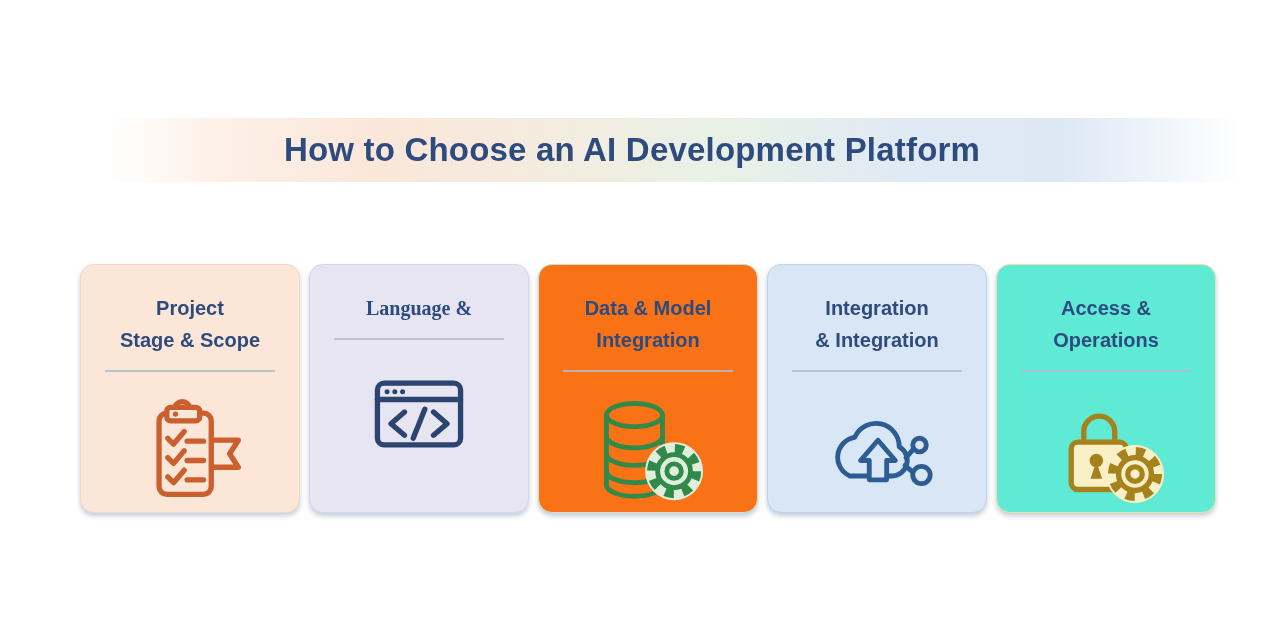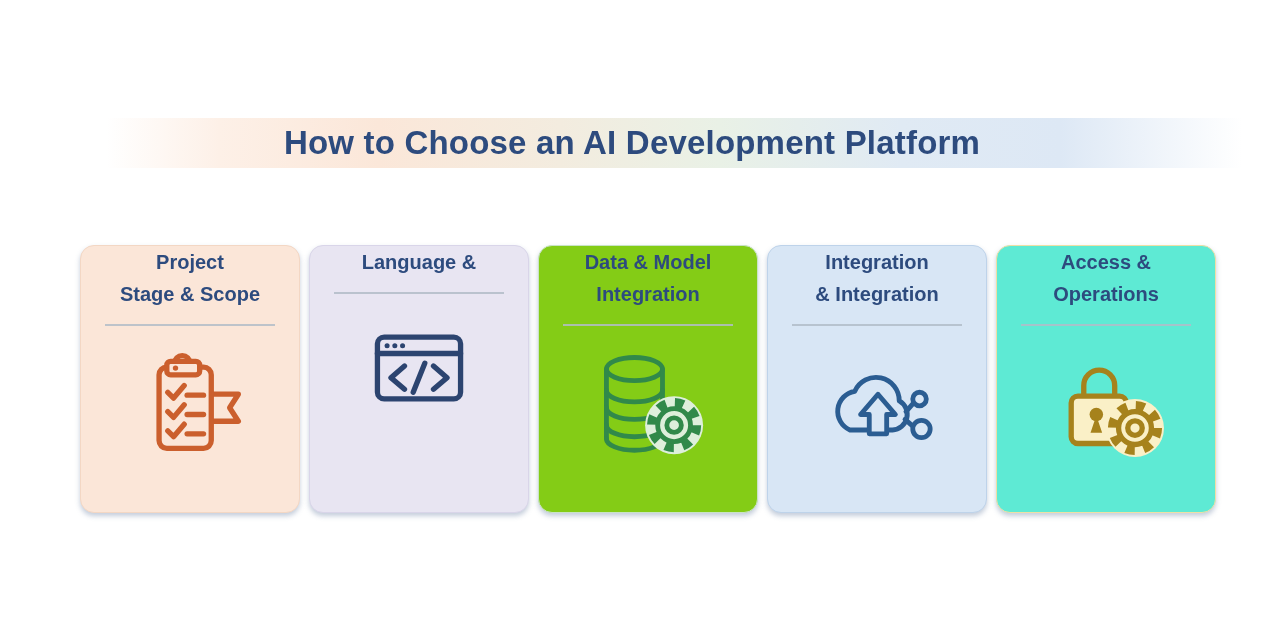--- a/index.html
+++ b/index.html
@@ -1,35 +1,36 @@
 <!DOCTYPE html>
 <html><head>
 <meta charset="utf-8">
 <style>
   * { margin:0; padding:0; box-sizing:border-box; }
   html,body { width:1288px; height:644px; overflow:hidden; }
   body { font-family:"Liberation Sans", sans-serif; position:relative; }
 
   .band {
-    position:absolute; left:106px; top:118px; width:1136px; height:50px;
+    position:absolute; left:106px; top:118px; width:1136px; height:64px;
     display:flex; align-items:center; justify-content:center;
   }
   .band h1 {
     font-size:33px; font-weight:700; letter-spacing:0.2px;
     transform:translateX(-42px); white-space:nowrap;
   }
 
   .cards {
     position:absolute; left:80px; top:245px; width:1136px; height:268px;
     display:flex; gap:9px;
   }
   .card {
-    flex:1; border-radius:14px; 
+    flex:1; border-radius:14px; padding-top:27px;
     border:1px solid transparent;
     box-shadow:0 3px 5px rgba(124,144,176,0.45);
+    margin-top:19px;
   }
   .card-title { text-align:center; font-size:20px; font-weight:700; line-height:32px; }
   .divider { width:78%; height:1.5px; margin:14px auto 0; opacity:0.85; }
   .icon-wrap { margin-top:16px; display:flex; justify-content:center; }
   .icon-wrap svg { display:block; width:116px; height:116px; }
 </style>
 </head>
 <body style="background: rgb(255, 255, 255);">
 
 <div class="band" style="background: linear-gradient(90deg, rgb(255, 255, 255) 0%, rgb(253, 240, 231) 10%, rgb(251, 231, 217) 24%, rgb(243, 236, 223) 40%, rgb(233, 241, 230) 54%, rgb(224, 234, 244) 70%, rgb(221, 232, 245) 84%, rgb(255, 255, 255) 100%);">
@@ -55,39 +56,39 @@
         <path d="M37 72 l6 6 l11 -13"></path>
         <path d="M37 92 l6 6 l11 -13"></path>
         <path d="M57 55 H74"></path>
         <path d="M57 75 H74"></path>
         <path d="M57 95 H74"></path>
       </svg>
     </div>
   </div>
 
   <div class="card" style="background: rgb(232, 229, 242); --bg: #e8e5f2; border-color: rgb(217, 213, 233);">
-    <div class="card-title" style="color: rgb(45, 75, 126);">
+    <div class="card-title" style="color: rgb(45, 75, 126); font-family: Liberation Serif, serif;">
       <div>Language &amp;</div>
     </div>
     <div class="divider" style="background: rgb(178, 188, 200);"></div>
     <div class="icon-wrap" style="color: rgb(44, 68, 112);">
       <svg viewBox="0 0 120 120" fill="none" stroke="currentColor" stroke-width="5.5" stroke-linecap="round" stroke-linejoin="round">
         <rect x="17" y="28" width="86" height="64" rx="7"></rect>
         <line x1="17" y1="45" x2="103" y2="45"></line>
         <circle cx="27" cy="37" r="2.6" fill="currentColor" stroke="none"></circle>
         <circle cx="35" cy="37" r="2.6" fill="currentColor" stroke="none"></circle>
         <circle cx="43" cy="37" r="2.6" fill="currentColor" stroke="none"></circle>
         <path d="M45 58 L31 70 L45 82"></path>
         <path d="M54 85 L66 55"></path>
         <path d="M75 58 L89 70 L75 82"></path>
       </svg>
     </div>
   </div>
 
-  <div class="card" style="background: #84cc16; --bg: #deefdb; border-color: rgb(201, 227, 197);">
+  <div class="card" style="background: #f97316; --bg: #deefdb; border-color: rgb(201, 227, 197);">
     <div class="card-title" style="color: rgb(45, 75, 126);">
       <div>Data &amp; Model</div>
       <div>Integration</div>
     </div>
     <div class="divider" style="background: rgb(178, 188, 200);"></div>
     <div class="icon-wrap" style="color: rgb(49, 137, 74);">
       <svg viewBox="0 0 120 120" fill="none" stroke="currentColor" stroke-width="5" stroke-linecap="round" stroke-linejoin="round">
         <ellipse cx="46" cy="28" rx="29" ry="12"></ellipse>
         <path d="M17 28 V100"></path>
         <path d="M75 28 V100"></path>

